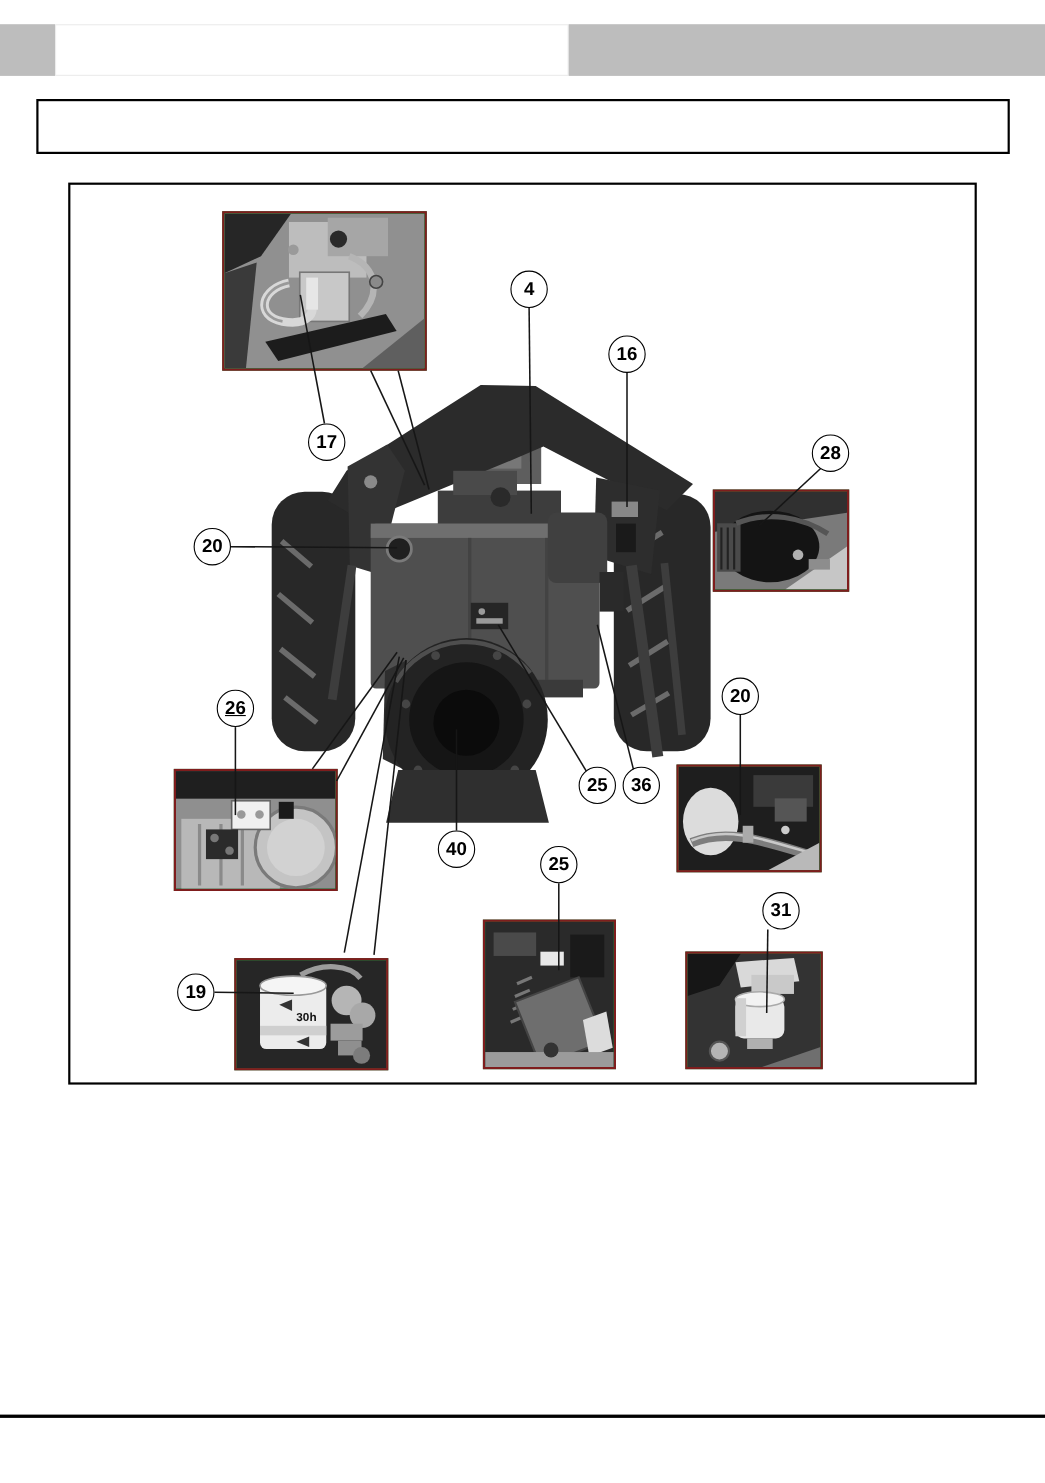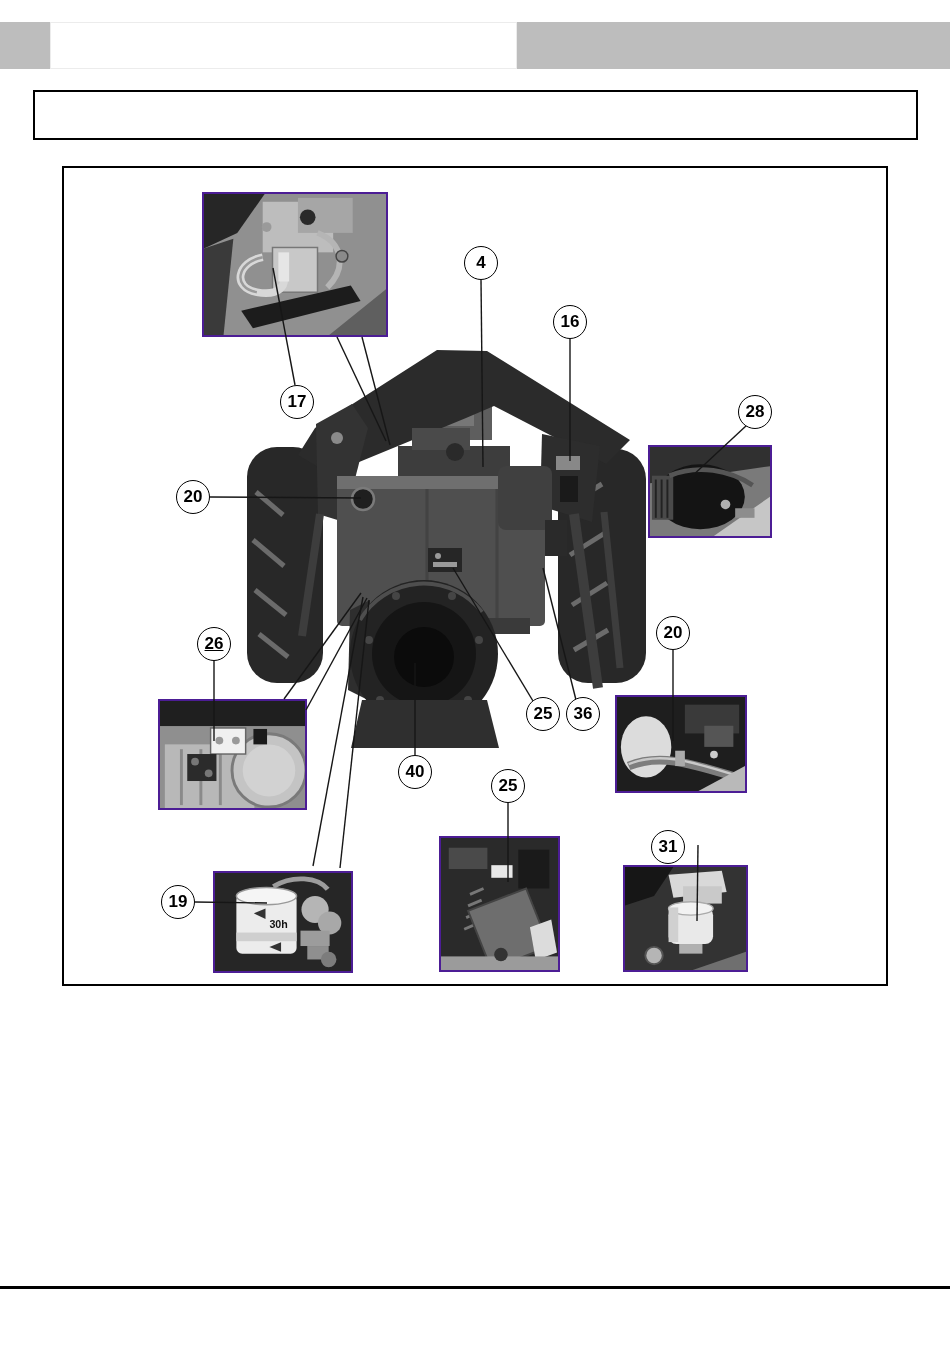--- a/index.html
+++ b/index.html
@@ -17,21 +17,21 @@
     position:absolute; left:33px; top:90px; width:885px; height:50px;
     border:2px solid #000; box-sizing:border-box; background:#fff; z-index:5;
   }
   
   #figure-box {
     position:absolute; left:62px; top:166px; width:826px; height:820px;
     border:2px solid #000; box-sizing:border-box; background:#fff; z-index:1;
   }
   
   .inset {
-    position:absolute; border:2px solid #4c1d95; box-sizing:border-box;
+    position:absolute; border:2px solid #7f1d1d; box-sizing:border-box;
     background:#15803d; overflow:hidden; z-index:10;
   }
   .inset svg { display:block; width:100%; height:100%; }
   
   #art { position:absolute; left:0; top:0; z-index:20; pointer-events:none; }
   #leader-lines line { stroke:#161616; stroke-width:1.4; }
   
   #callout-layer { position:absolute; left:0; top:0; width:950px; height:1348px; z-index:30; pointer-events:none; }
   .callout {
     position:absolute; width:34px; height:34px; border:1.6px solid #000;
@@ -267,17 +267,17 @@
     <div class="callout" style="left: 570px; top: 322px;">16</div>
     <div class="callout" style="left: 297px; top: 402px; text-align: right;">17</div>
     <div class="callout" style="left: 755px; top: 412px;">28</div>
     <div class="callout" style="left: 193px; top: 497px;">20</div>
     <div class="callout" style="left: 214px; top: 644px; text-decoration: underline;">26</div>
     <div class="callout" style="left: 673px; top: 633px;">20</div>
     <div class="callout" style="left: 543px; top: 714px;">25</div>
     <div class="callout" style="left: 583px; top: 714px;">36</div>
     <div class="callout" style="left: 415px; top: 772px;">40</div>
     <div class="callout" style="left: 508px; top: 786px;">25</div>
-    <div class="callout" style="left: 668px; top: 828px; margin-top: 19px;">31</div>
+    <div class="callout" style="left: 710px; top: 828px;">31</div>
     <div class="callout" style="left: 178px; top: 902px;">19</div>
   </div>
 
 <div id="bottom-rule"></div>
 
 </body></html>

